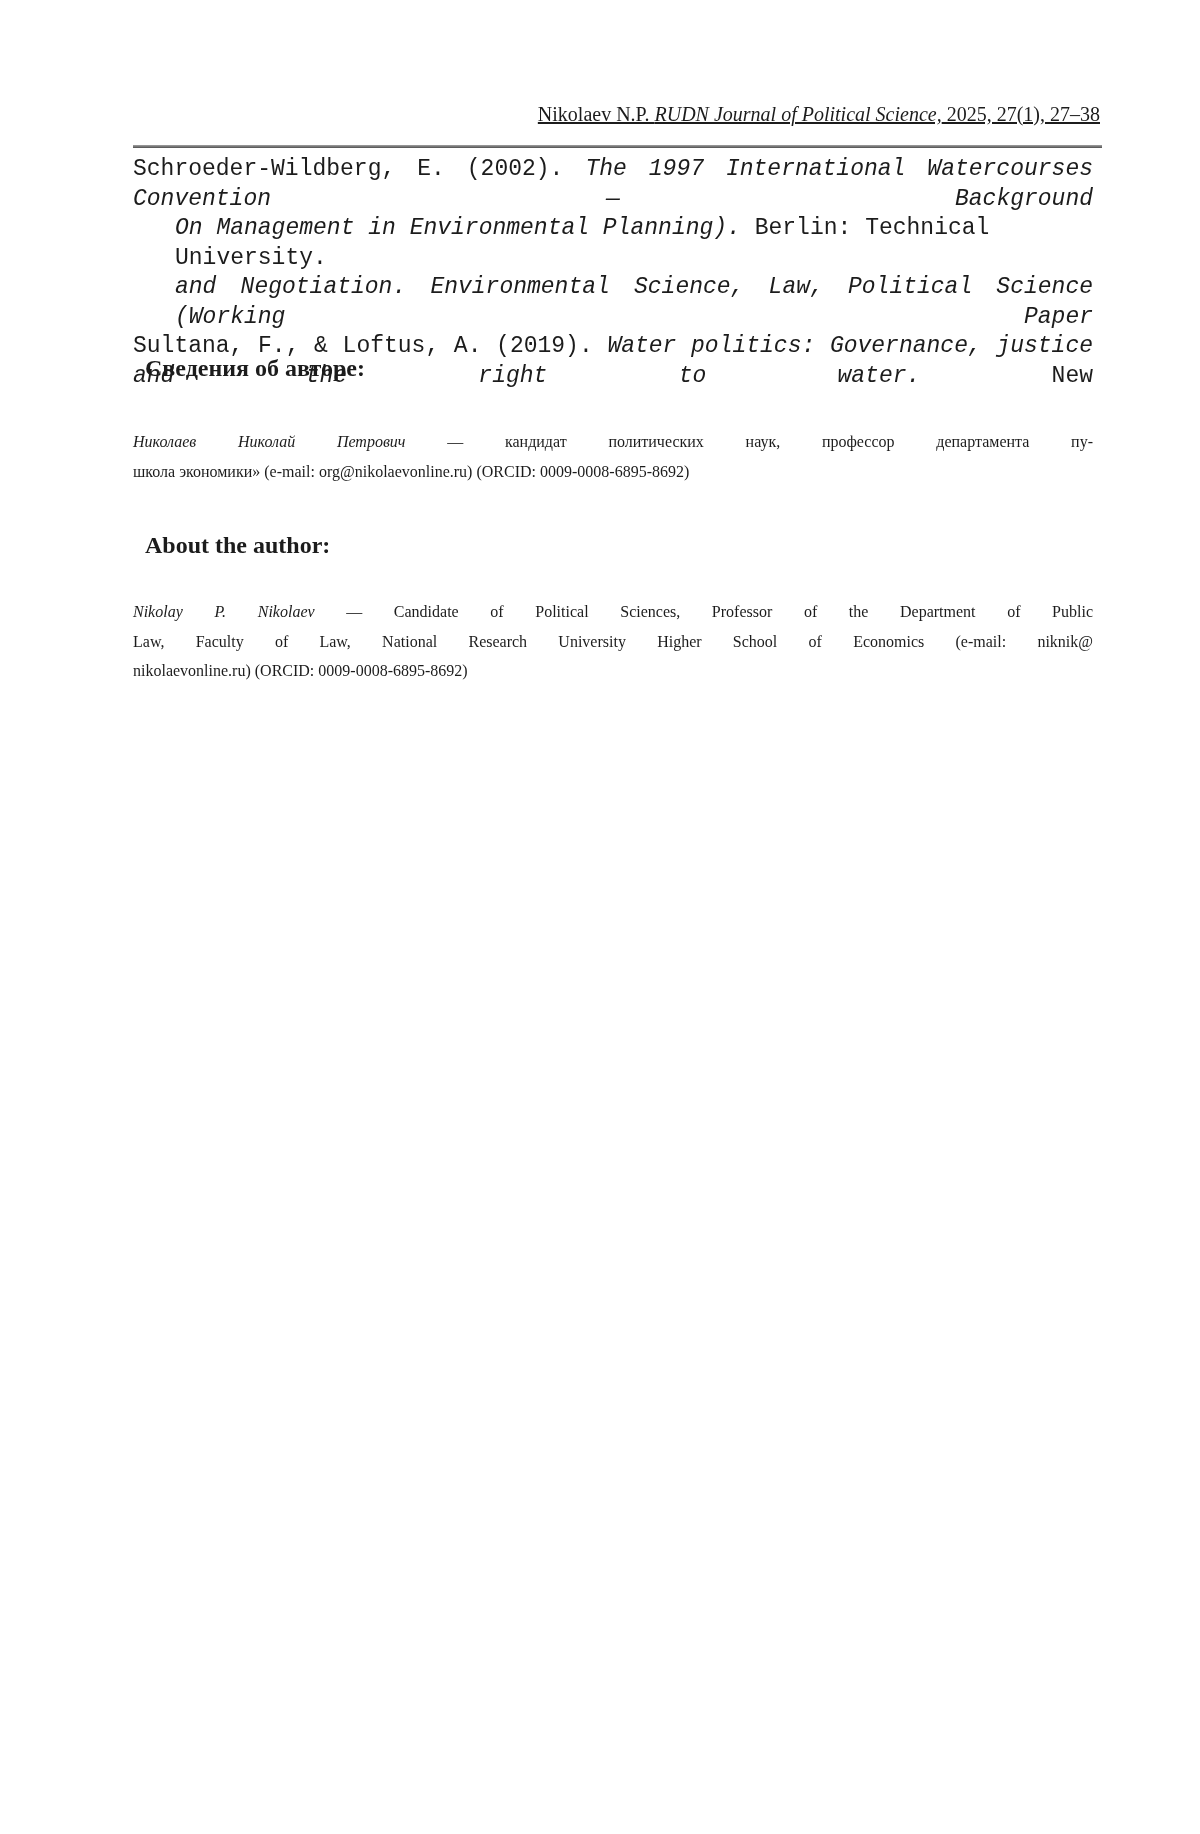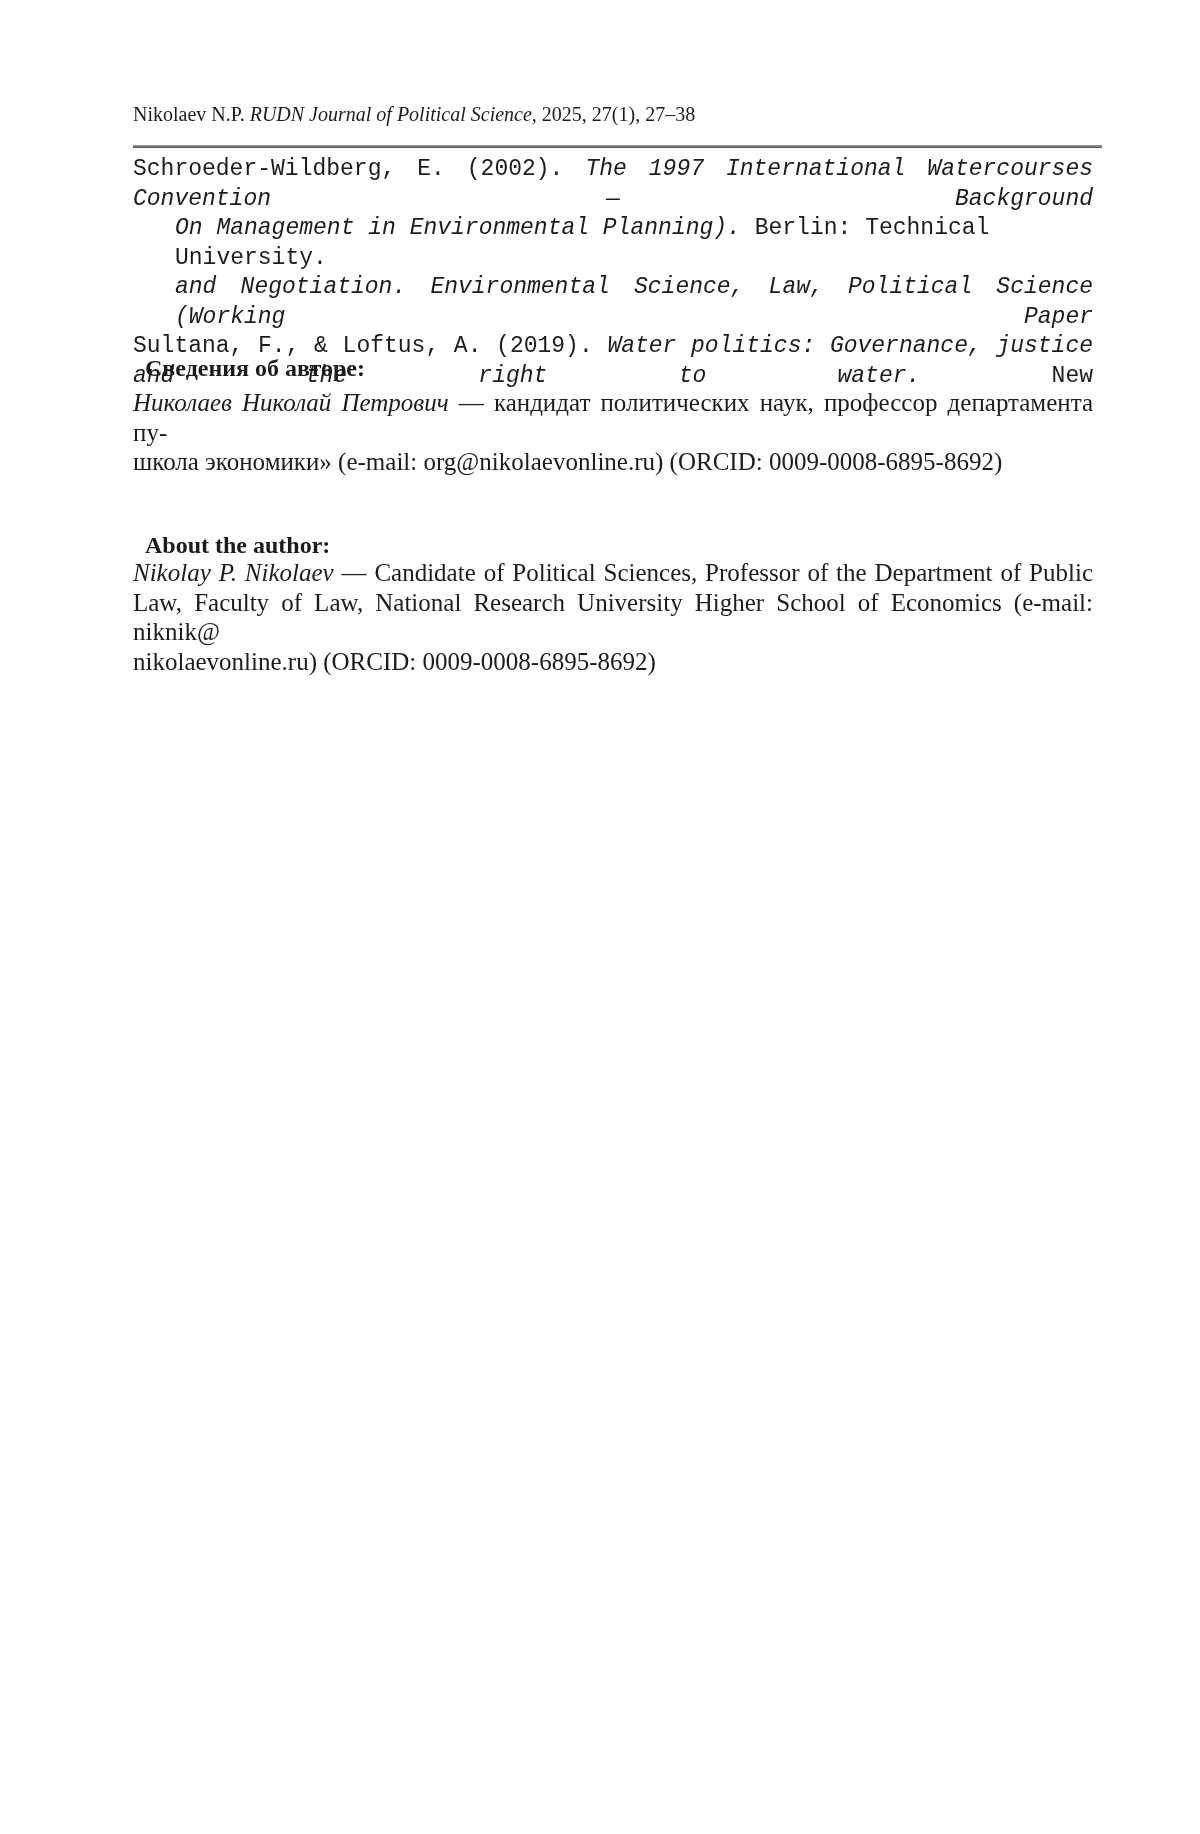--- a/index.html
+++ b/index.html
@@ -54,36 +54,38 @@
     font-size: 24px;
     line-height: 30px;
     font-weight: bold;
   }
   .heading-ru { top: 341px; }
   .heading-en { top: 518px; }
   .bio {
     position: absolute;
     left: 133px;
     width: 960px;
-    font-size: 25px;
+    font-size: 16px;
     line-height: 29.5px;
+    margin-top: 39px;
   }
   .bio-ru { top: 388px; }
   .bio-en { top: 558px; }
   .line {
     text-align: left;
   }
   .line.j {
     text-align: justify;
     text-align-last: justify;
     text-justify: inter-word;
     word-spacing: -1px;
   }
   .running-head .line {
-    text-align: left;
+    text-align: right;
+    text-decoration: underline;
   }
   .s-r { font-style: normal; }
   .s-i { font-style: italic; }
 </style>
 </head>
 <body>
 
 <div class="page">
 
   <header class="running-head">

